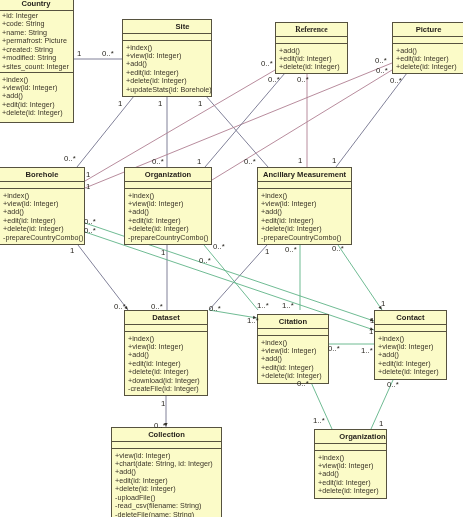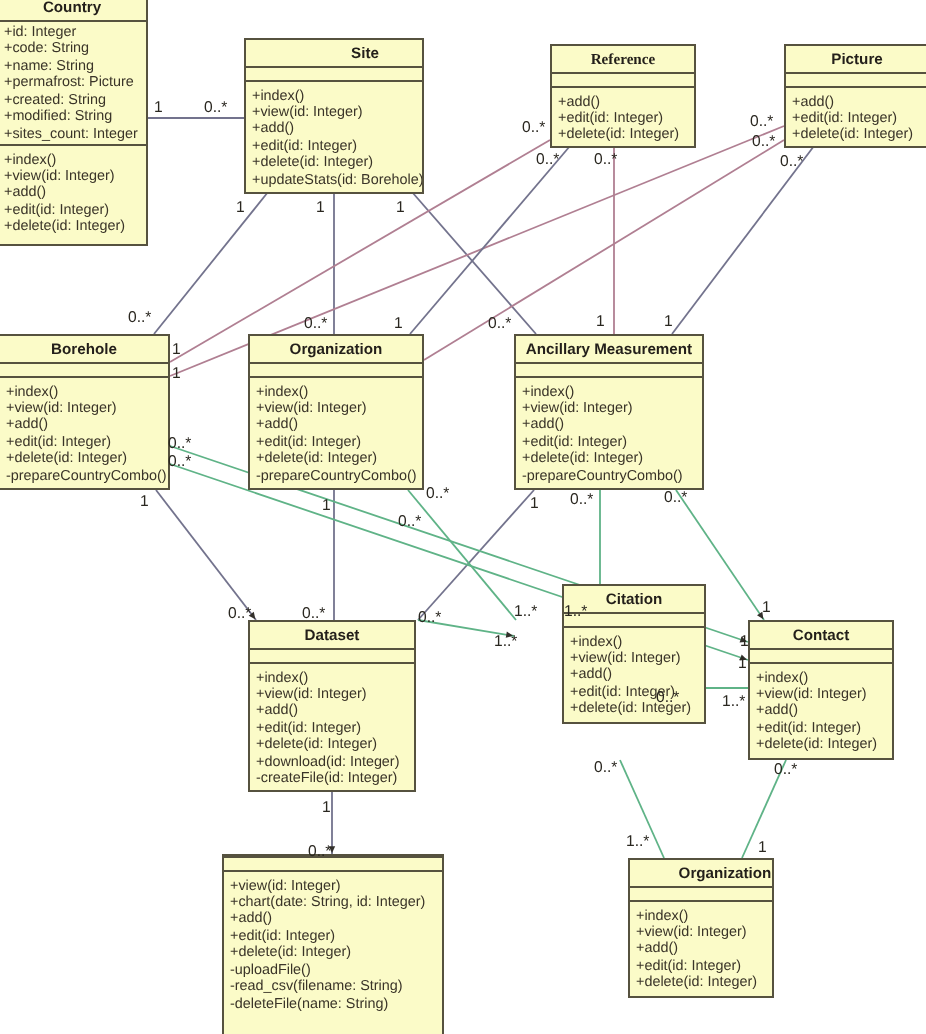--- a/index.html
+++ b/index.html
@@ -203,21 +203,21 @@
       <div class="comp ops">
         <div class="row">+index()</div>
         <div class="row">+view(id: Integer)</div>
         <div class="row">+add()</div>
         <div class="row">+edit(id: Integer)</div>
         <div class="row">+delete(id: Integer)</div>
         <div class="row">+download(id: Integer)</div>
         <div class="row">-createFile(id: Integer)</div>
       </div>
     </div>
-    <div class="uml" style="left: 257px; top: 292px; width: 72px; height: 70px; margin-left: 24px;">
+    <div class="uml" style="left: 257px; top: 314px; width: 72px; height: 70px;">
       <div class="title" style="height: 13px; line-height: 14px;">Citation</div>
       <div class="sep"></div>
       <div class="comp attrs" style="height: 5px;"></div>
       <div class="sep"></div>
       <div class="comp ops">
         <div class="row">+index()</div>
         <div class="row">+view(id: Integer)</div>
         <div class="row">+add()</div>
         <div class="row">+edit(id: Integer)</div>
         <div class="row">+delete(id: Integer)</div>
@@ -230,20 +230,21 @@
       <div class="sep"></div>
       <div class="comp ops">
         <div class="row">+index()</div>
         <div class="row">+view(id: Integer)</div>
         <div class="row">+add()</div>
         <div class="row">+edit(id: Integer)</div>
         <div class="row">+delete(id: Integer)</div>
       </div>
     </div>
     <div class="uml" style="left: 111px; top: 427px; width: 111px; height: 95px;">
+      <div class="title" style="height: 13px; line-height: 14px;">Collection</div>
       <div class="sep"></div>
       <div class="comp attrs" style="height: 5px;"></div>
       <div class="sep"></div>
       <div class="comp ops">
         <div class="row">+view(id: Integer)</div>
         <div class="row">+chart(date: String, id: Integer)</div>
         <div class="row">+add()</div>
         <div class="row">+edit(id: Integer)</div>
         <div class="row">+delete(id: Integer)</div>
         <div class="row">-uploadFile()</div>

